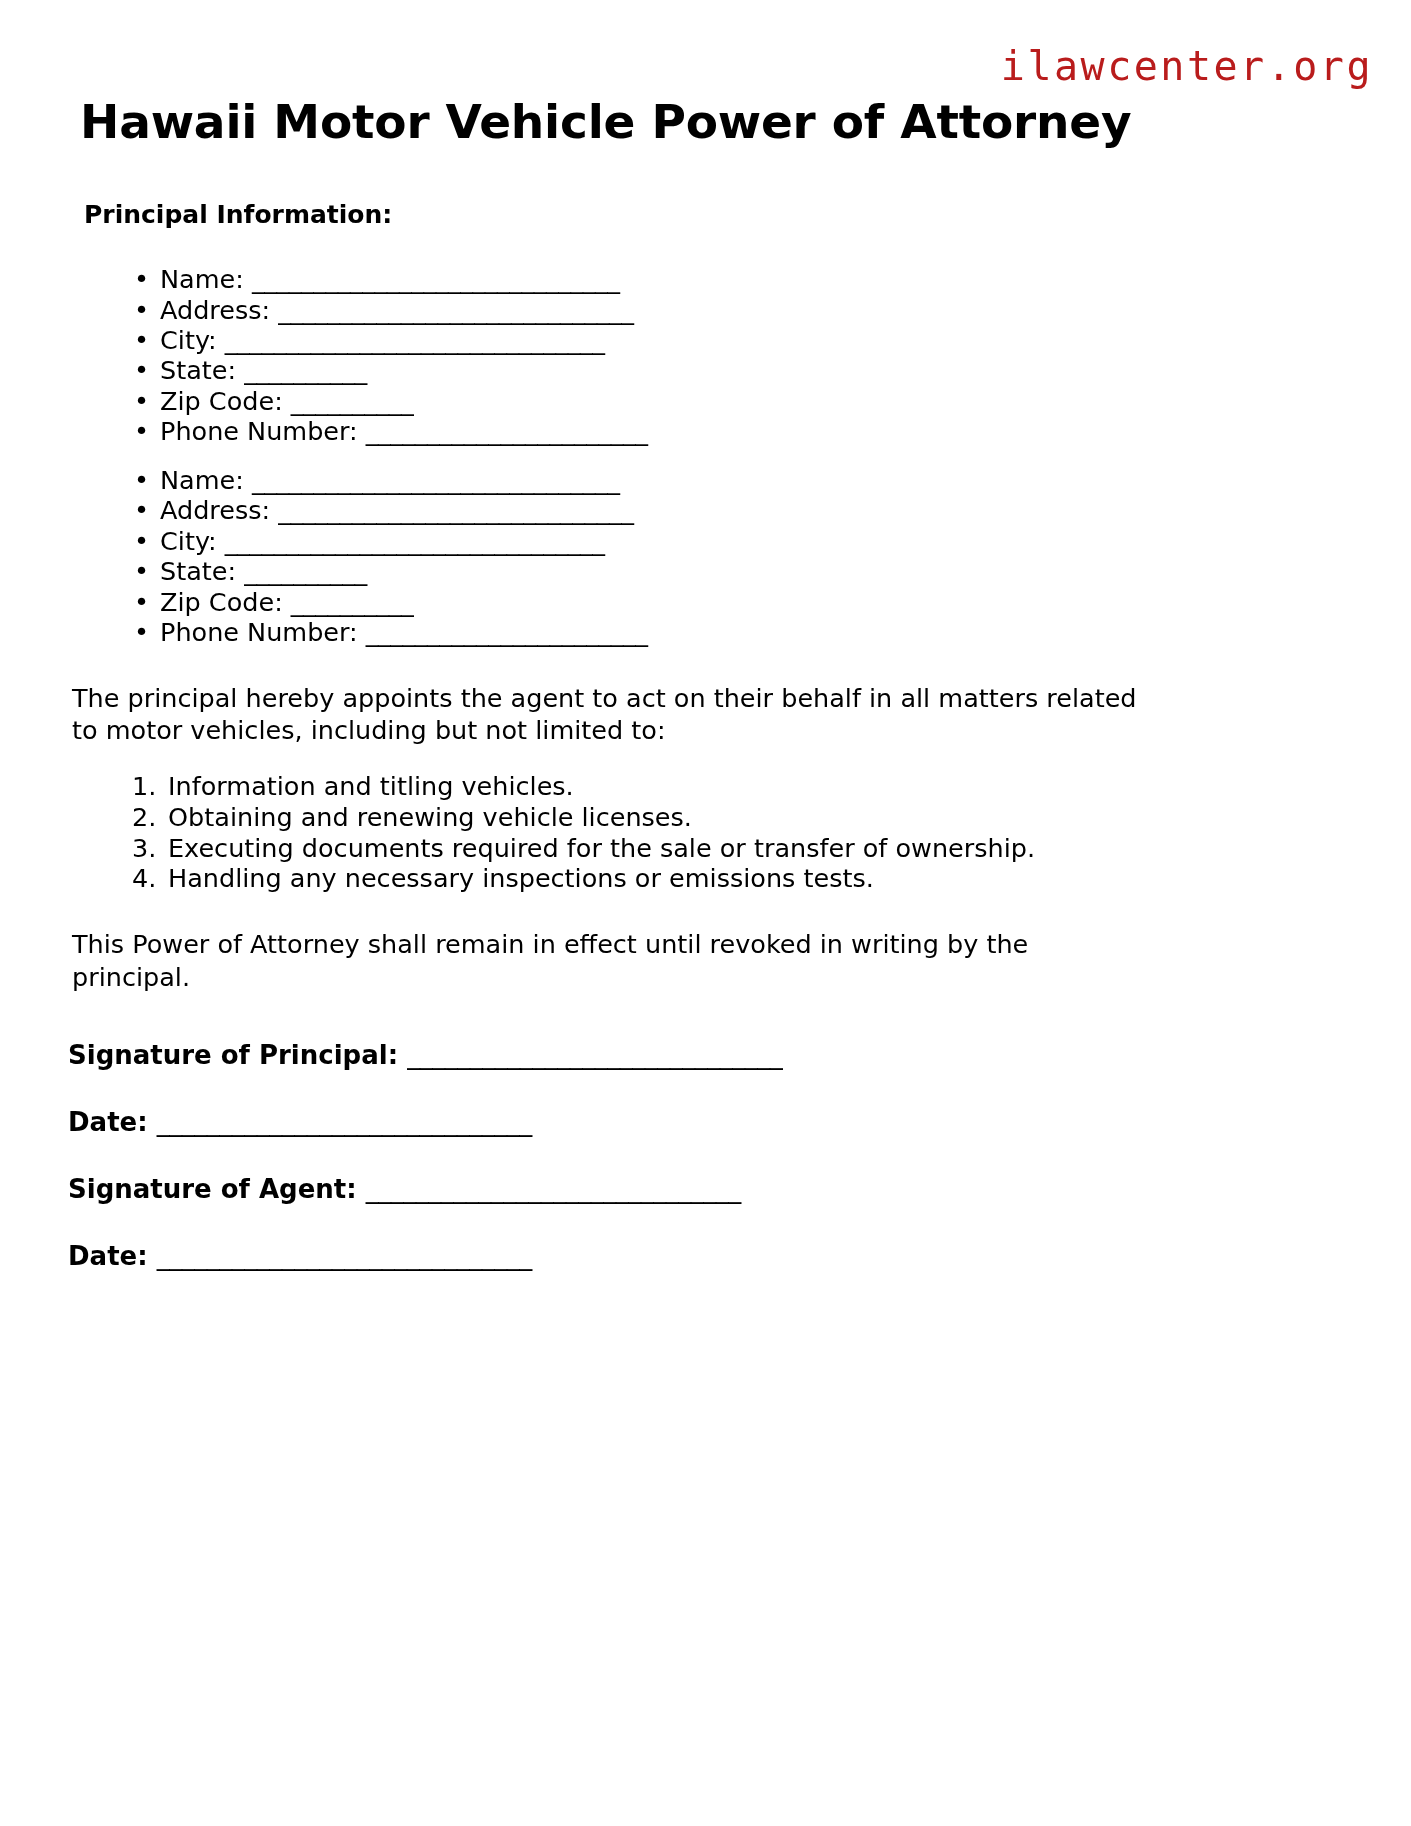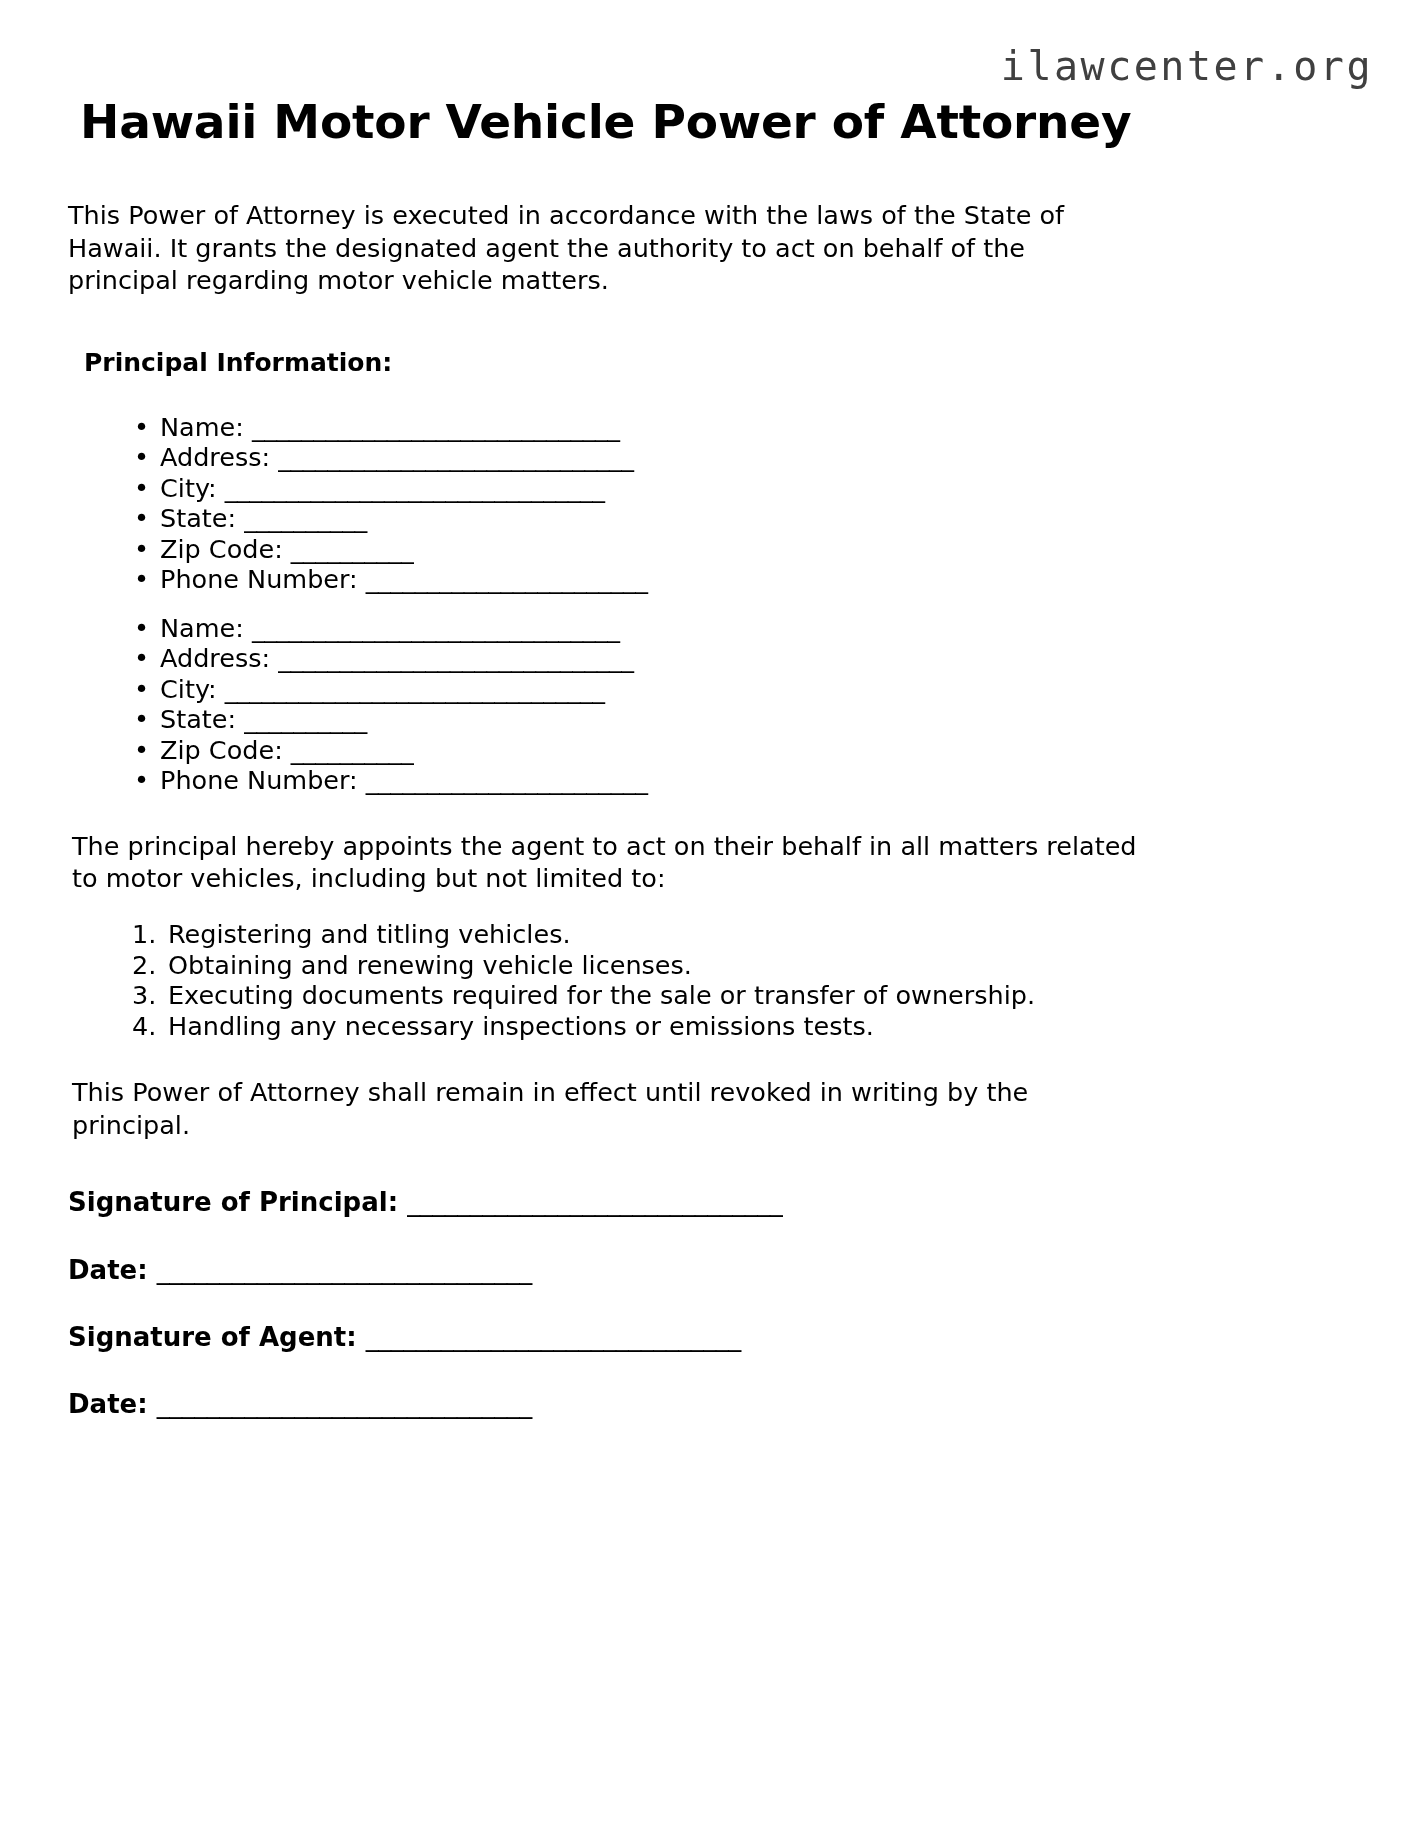--- a/index.html
+++ b/index.html
@@ -24,21 +24,21 @@
   }
 
   
   .watermark {
     position: absolute;
     top: 34px;
     right: 38px;
     font-family: "DejaVu Sans Mono", monospace;
     font-size: 40px;
     letter-spacing: 2.5px;
-    color: #404040;
+    color: #b91c1c;
     white-space: nowrap;
     line-height: 1;
   }
 
   
   .doc-title {
     margin: 12px;
     padding-top: 83px;
     font-size: 47px;
     font-weight: bold;
@@ -132,21 +132,20 @@
 </style>
 </head>
 <body>
 
 <div class="page">
 
   <div class="watermark">ilawcenter.org</div>
 
   <h1 class="doc-title">Hawaii Motor Vehicle Power of Attorney</h1>
 
-  <p class="intro">This Power of Attorney is executed in accordance with the laws of the State of Hawaii. It grants the designated agent the authority to act on behalf of the principal regarding motor vehicle matters.</p>
 
   <h2 class="section-heading">Principal Information:</h2>
   <ul class="field-list">
     <li><span>Name: </span><span class="blank">______________________________</span></li>
     <li><span>Address: </span><span class="blank">_____________________________</span></li>
     <li><span>City: </span><span class="blank">_______________________________</span></li>
     <li><span>State: </span><span class="blank">__________</span></li>
     <li><span>Zip Code: </span><span class="blank">__________</span></li>
     <li><span>Phone Number: </span><span class="blank">_______________________</span></li>
   </ul>
@@ -156,21 +155,21 @@
     <li><span>Address: </span><span class="blank">_____________________________</span></li>
     <li><span>City: </span><span class="blank">_______________________________</span></li>
     <li><span>State: </span><span class="blank">__________</span></li>
     <li><span>Zip Code: </span><span class="blank">__________</span></li>
     <li><span>Phone Number: </span><span class="blank">_______________________</span></li>
   </ul>
 
   <p class="para">The principal hereby appoints the agent to act on their behalf in all matters related to motor vehicles, including but not limited to:</p>
 
   <ol class="authority-list">
-    <li>Registering and titling vehicles.</li>
+    <li>Information and titling vehicles.</li>
     <li>Obtaining and renewing vehicle licenses.</li>
     <li>Executing documents required for the sale or transfer of ownership.</li>
     <li>Handling any necessary inspections or emissions tests.</li>
   </ol>
 
   <p class="para">This Power of Attorney shall remain in effect until revoked in writing by the principal.</p>
 
   <p class="sig-line first"><span>Signature of Principal: </span><span class="blank">______________________________</span></p>
   <p class="sig-line"><span>Date: </span><span class="blank">______________________________</span></p>
   <p class="sig-line"><span>Signature of Agent: </span><span class="blank">______________________________</span></p>

